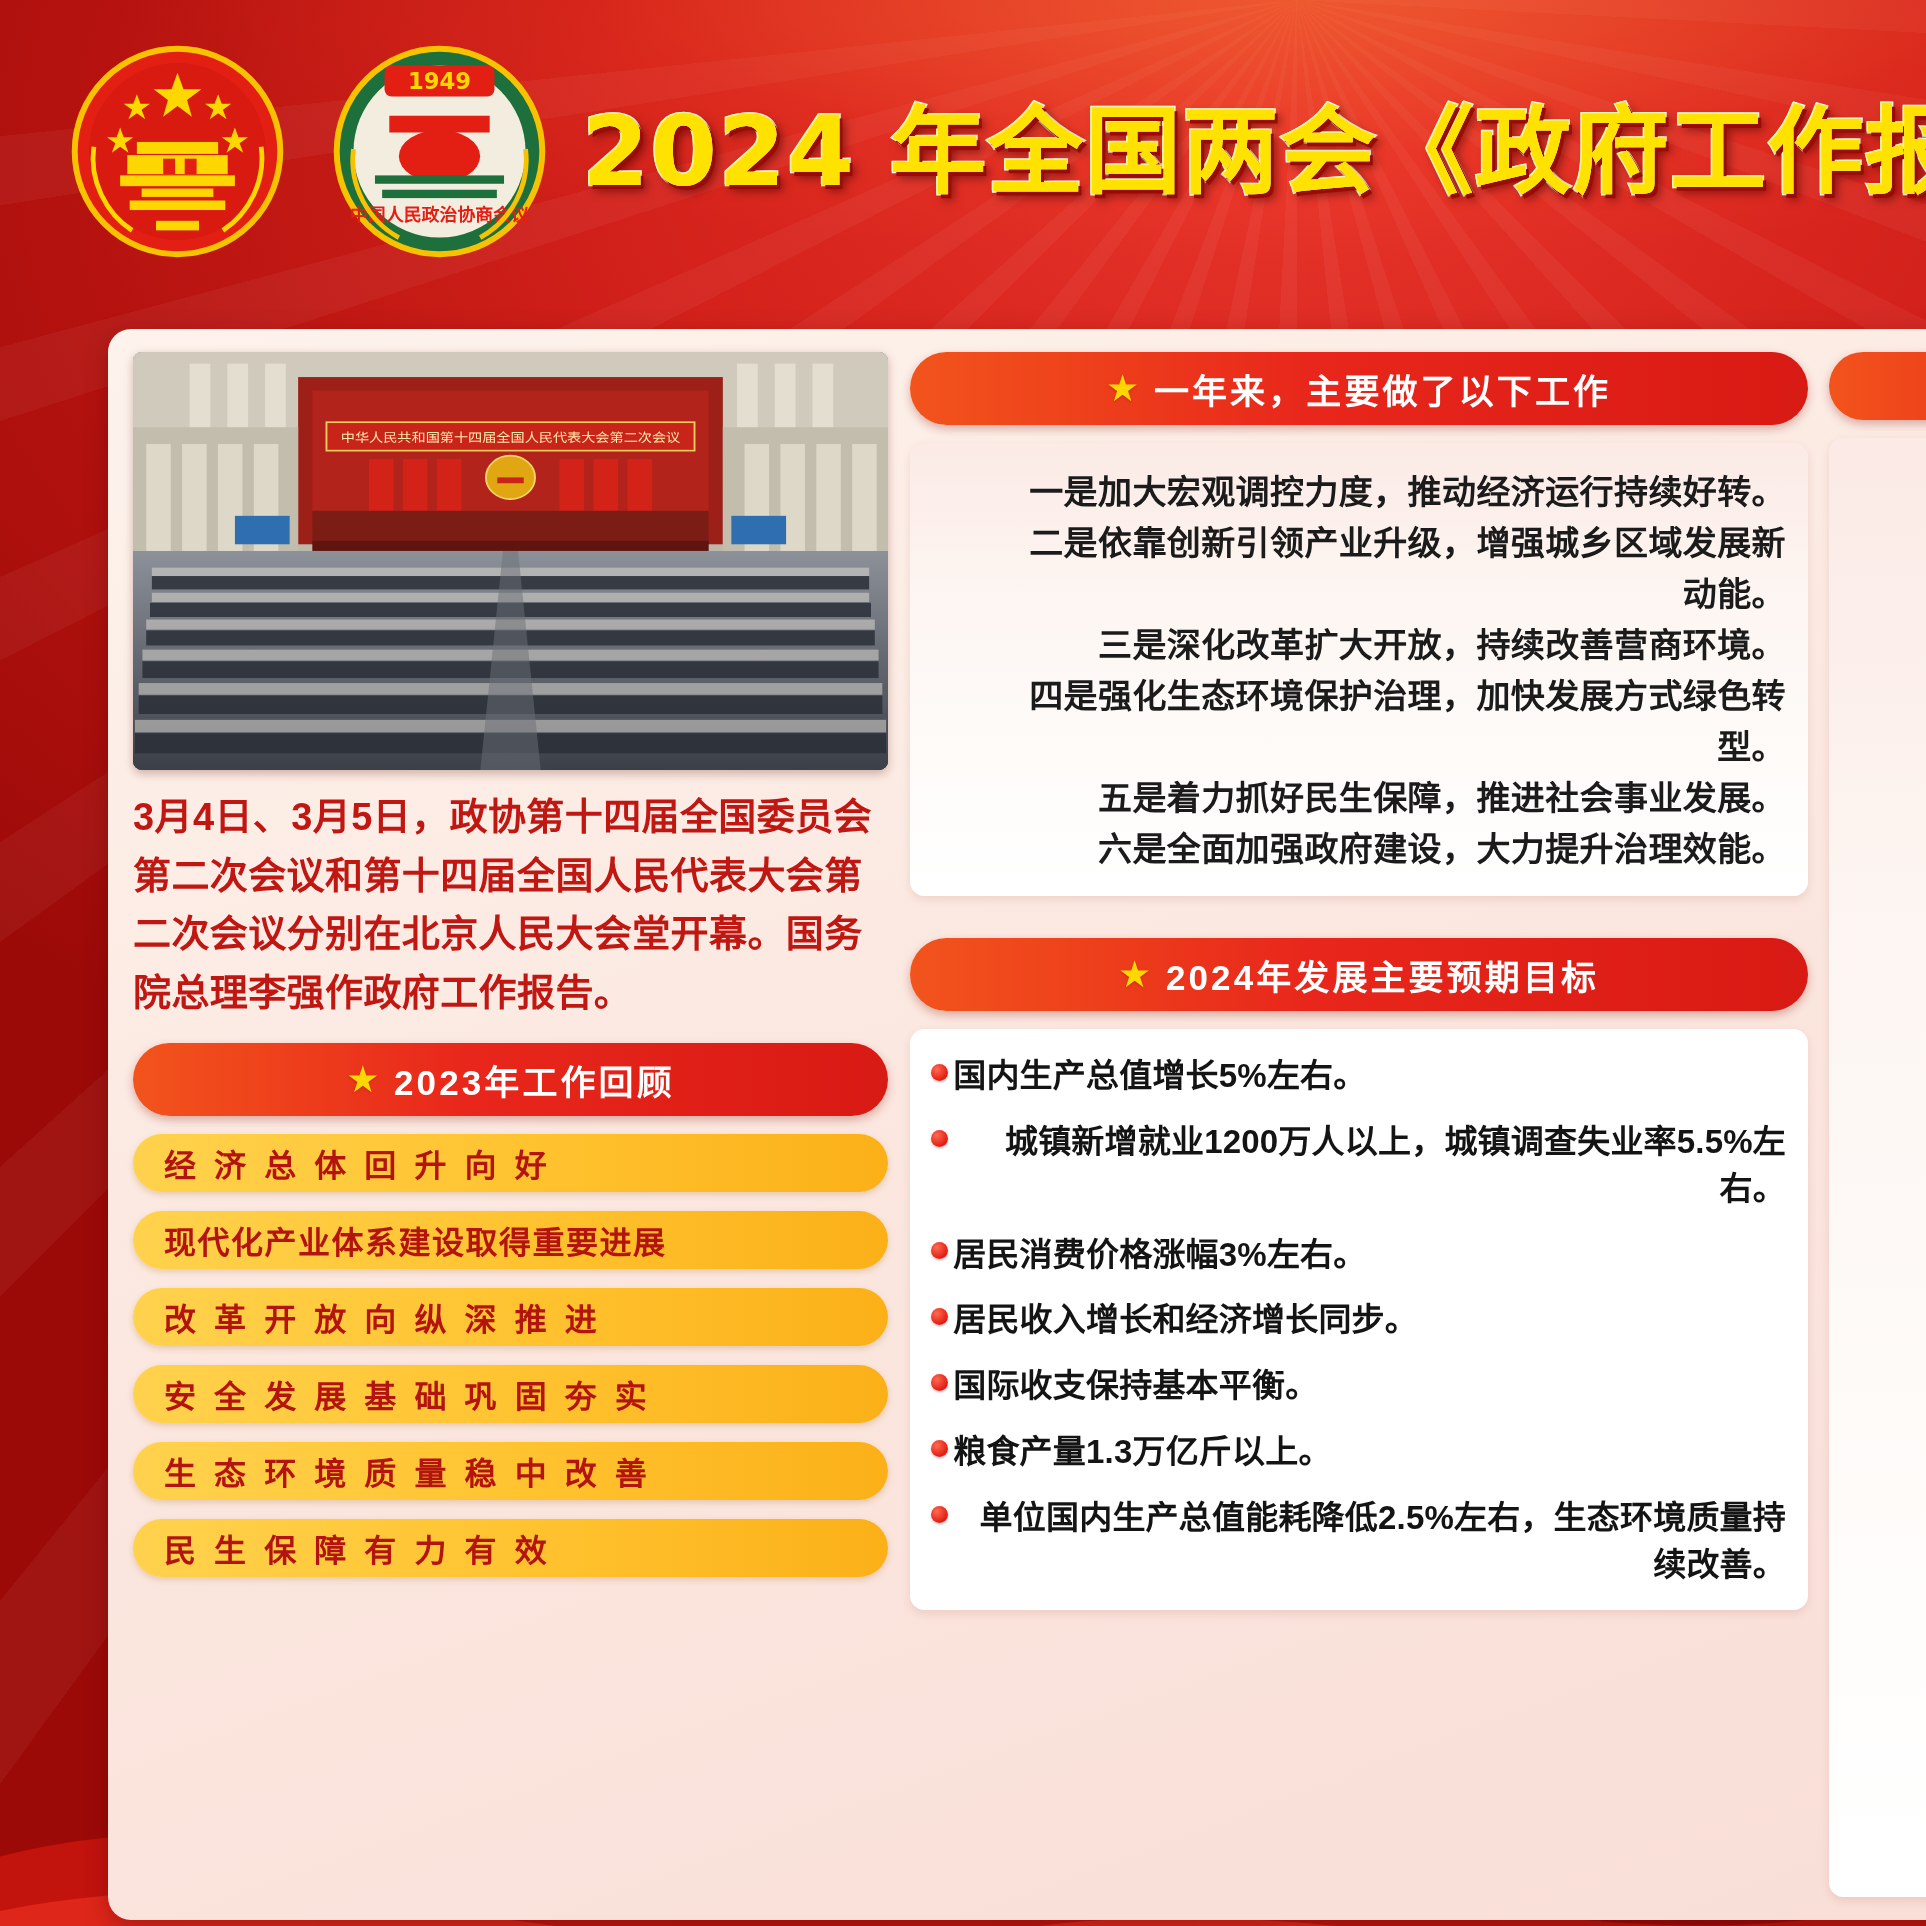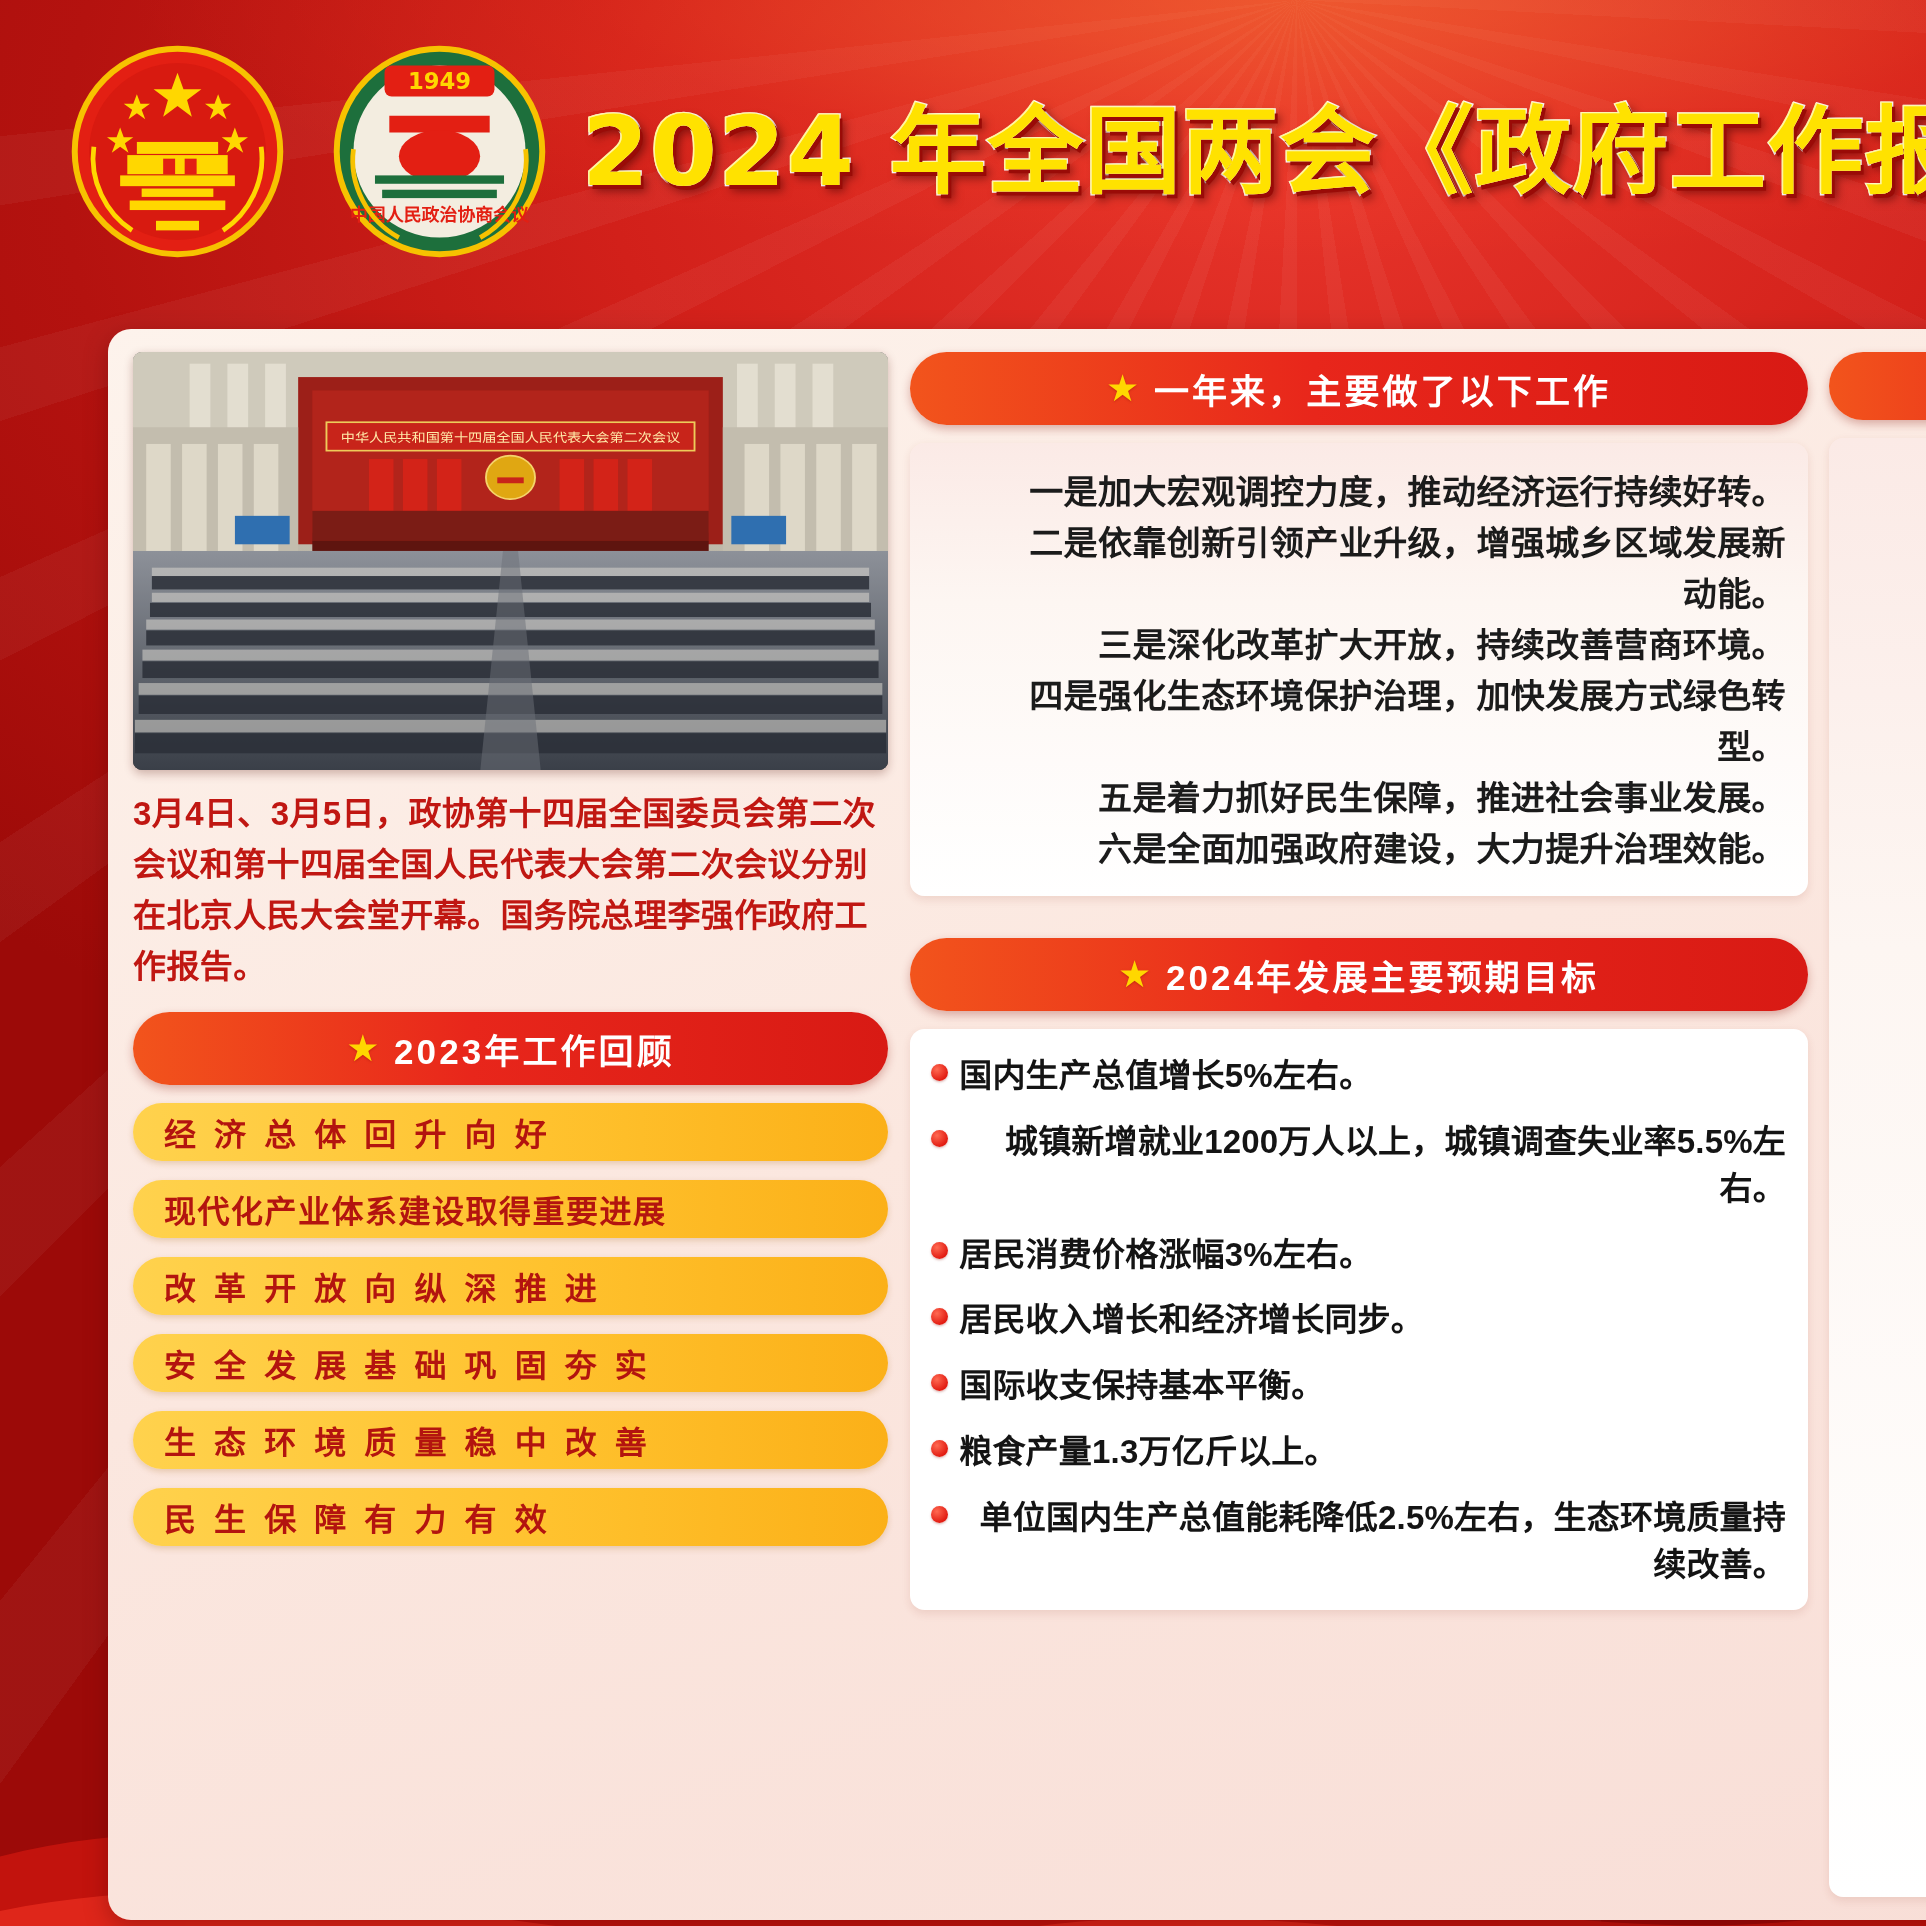--- a/index.html
+++ b/index.html
@@ -90,21 +90,21 @@
     overflow: hidden;
     box-shadow: 0 3.9px 10px rgba(90,20,10,0.28);
     background: #1a1a28;
     position: relative;
   }
   .photo-frame svg { width: 100%; height: 100%; display: block; }
 
   
   .caption {
     margin-top: 17.7px;
-    font-size: 33px;
+    font-size: 38px;
     line-height: 1.55;
     font-weight: bold;
     color: #c01712;
     letter-spacing: 0.4px;
     text-indent: 0;
   }
 
   
   .pill {
     display: flex;
@@ -152,21 +152,21 @@
     line-height: 1.50;
     color: #1b1b1b;
     text-indent: 68px;
     font-weight: bold;
     letter-spacing: 0.4px;
   }
   .box.right p { font-size: 33px; line-height: 1.52; }
 
   
   .bullets { display: flex; flex-direction: column; gap: 19px; }
-  .bullet { display: flex; gap: 11px; align-items: flex-start; }
+  .bullet { display: flex; gap: 5px; align-items: flex-start; }
   .dot {
     flex: 0 0 auto;
     width: 17px; height: 17px; margin-top: 10.8px;
     border-radius: 50%;
     background: radial-gradient(circle at 35% 32%, #ff6a52, #e21c12 70%);
     box-shadow: 0 1.2px 2.3px rgba(140,20,10,0.3);
   }
   .bullet span.txt {
     font-size: 33px; line-height: 1.42; font-weight: bold; color: #141414; letter-spacing: 0.2px;
   }

